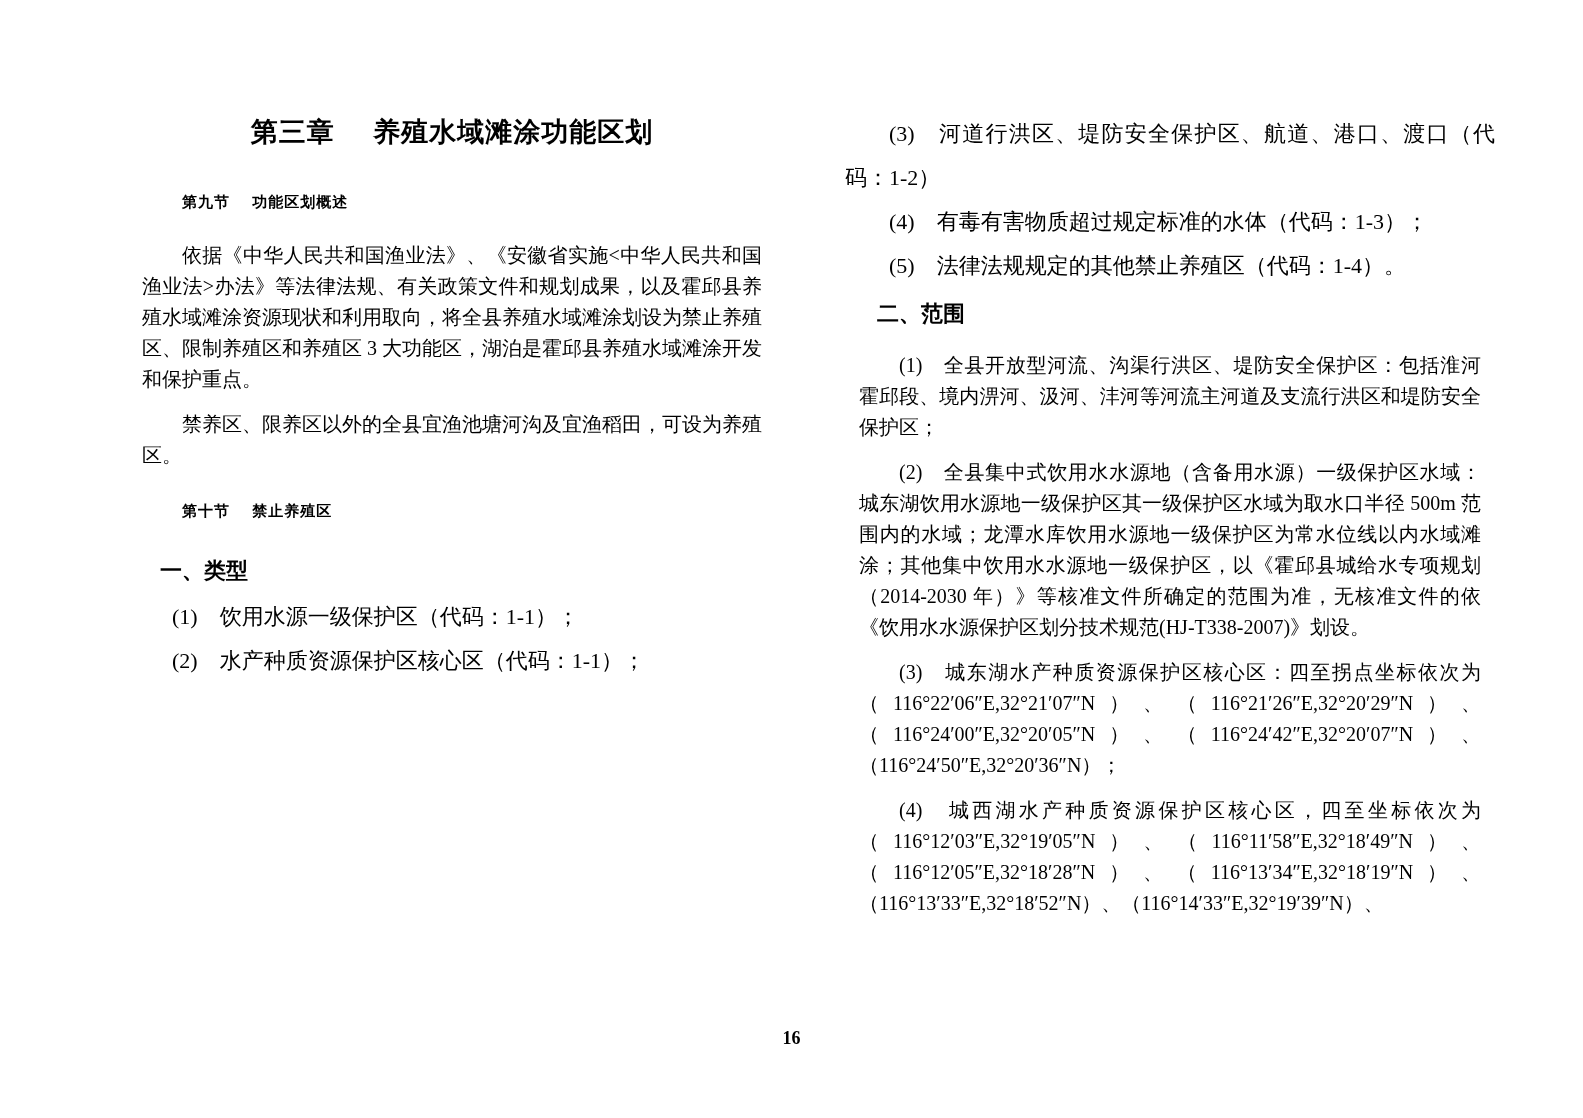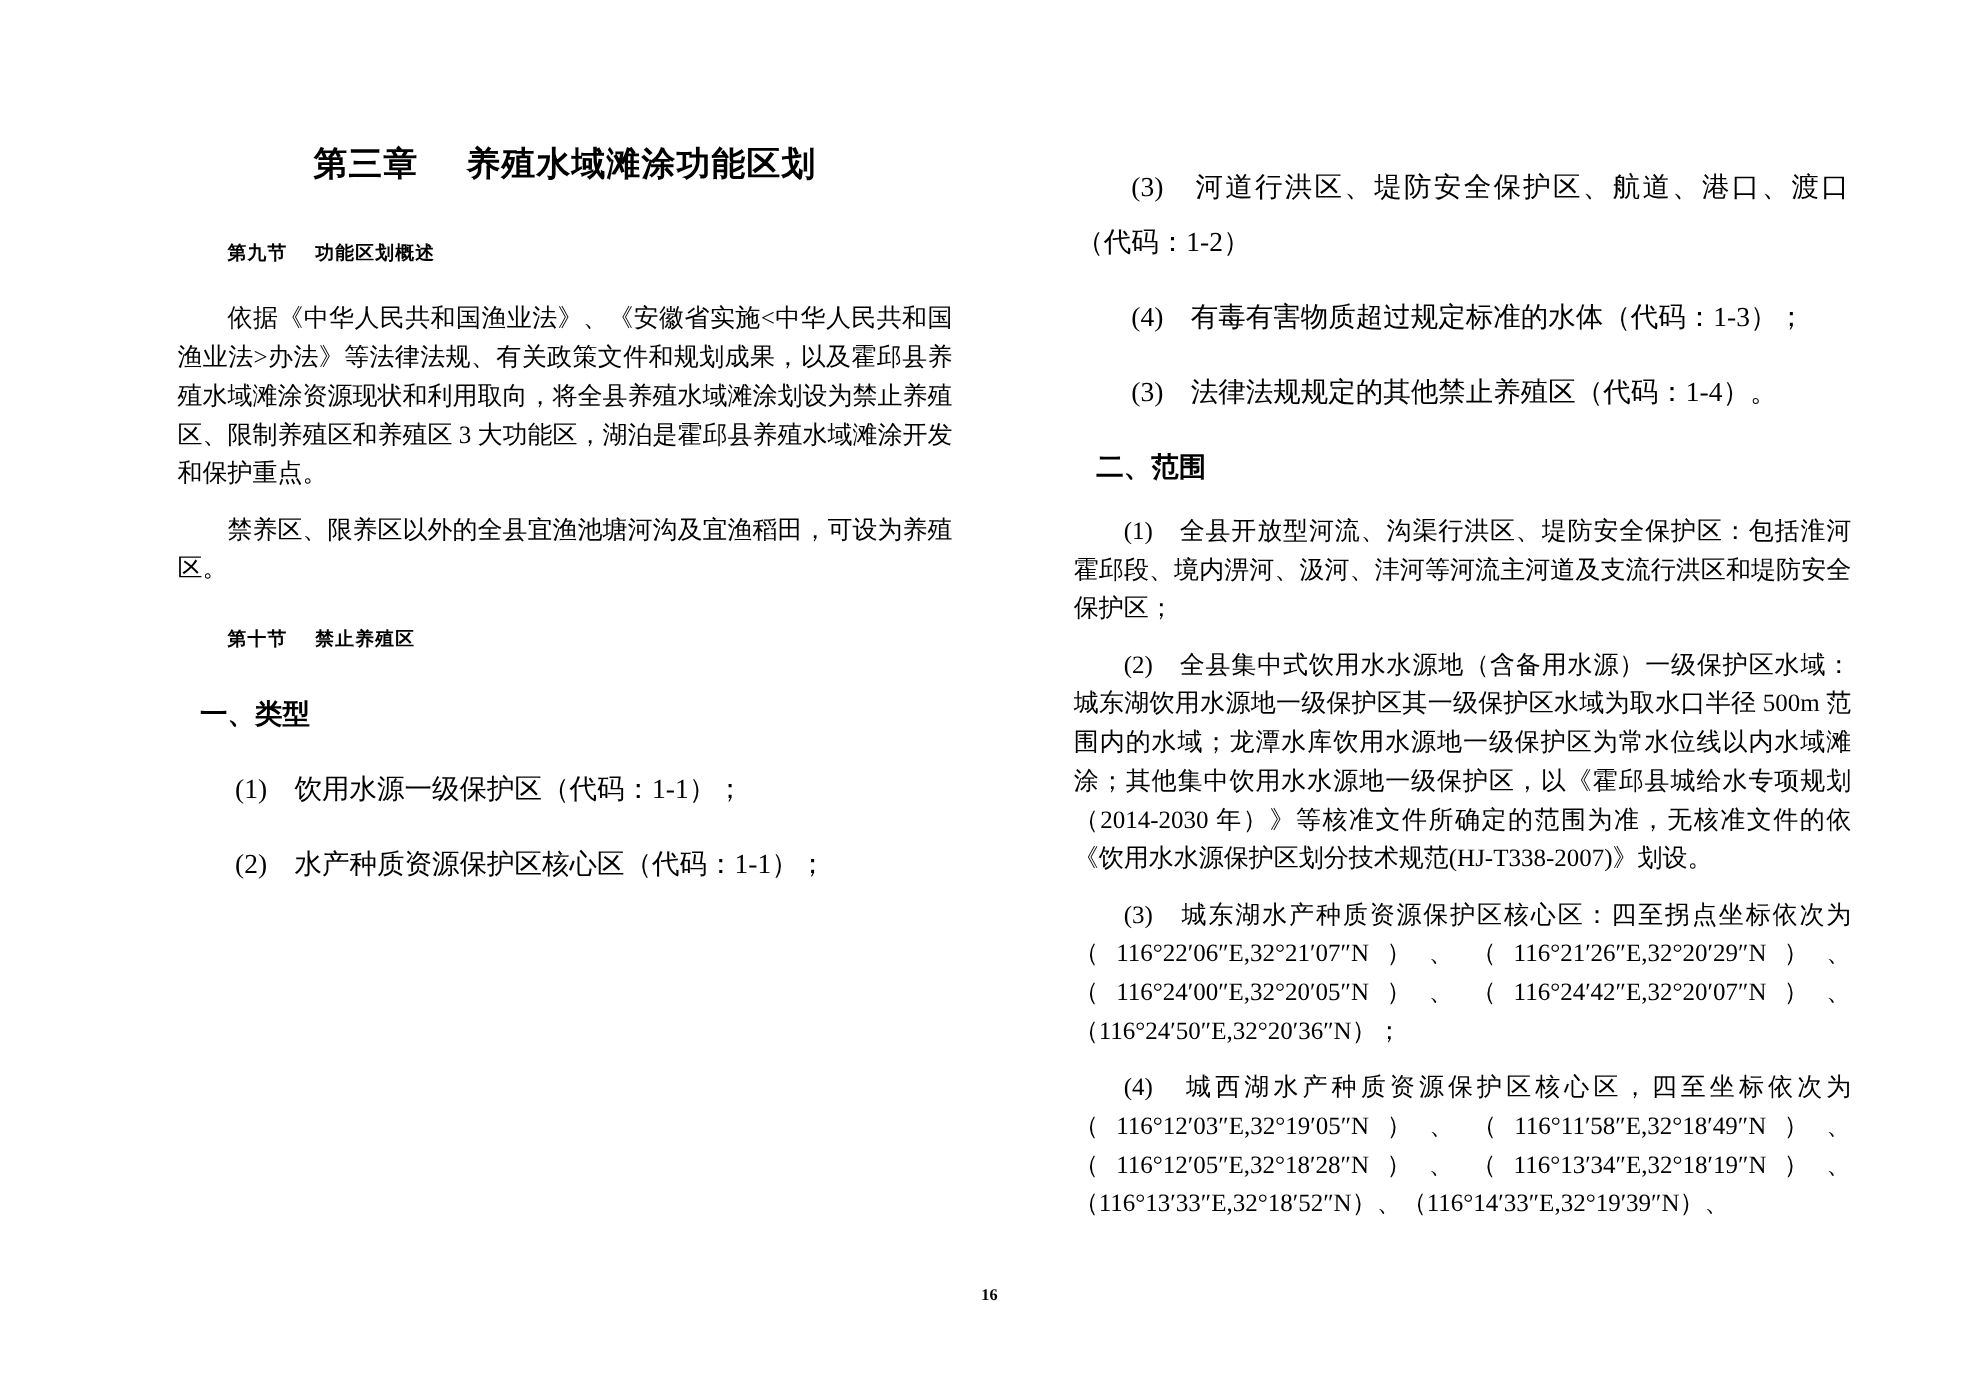--- a/index.html
+++ b/index.html
@@ -57,31 +57,31 @@
     line-height: 31px;
     text-align: justify;
     text-indent: 2em;
     margin: 14px;
   }
   .list-item {
     font-size: 22px;
     line-height: 44px;
     text-align: justify;
     text-indent: 2em;
-    margin: 16px;
+    margin: 0;
   }
   .page-number {
     position: absolute;
     left: 0;
     right: 0;
     top: 1028px;
     text-align: center;
     font-family: "Liberation Serif", "DejaVu Serif", serif;
     font-weight: bold;
-    font-size: 13px;
+    font-size: 18px;
     color: #000000;
   }
 </style>
 </head>
 <body>
 
 <div class="sheet">
 
   <div class="col col-left">
     <h1 class="chapter-title">第三章　 养殖水域滩涂功能区划</h1>
@@ -100,21 +100,21 @@
     <p class="list-item">(1)　饮用水源一级保护区（代码：1-1）；</p>
 
     <p class="list-item">(2)　水产种质资源保护区核心区（代码：1-1）；</p>
   </div>
 
   <div class="col col-right">
     <p class="list-item">(3)　河道行洪区、堤防安全保护区、航道、港口、渡口（代码：1-2）</p>
 
     <p class="list-item">(4)　有毒有害物质超过规定标准的水体（代码：1-3）；</p>
 
-    <p class="list-item">(3)　法律法规规定的其他禁止养殖区（代码：1-4）。</p>
+    <p class="list-item">(5)　法律法规规定的其他禁止养殖区（代码：1-4）。</p>
 
     <h3 class="sub-heading">二、范围</h3>
 
     <p class="body-p">(1)　全县开放型河流、沟渠行洪区、堤防安全保护区：包括淮河霍邱段、境内淠河、汲河、沣河等河流主河道及支流行洪区和堤防安全保护区；</p>
 
     <p class="body-p">(2)　全县集中式饮用水水源地（含备用水源）一级保护区水域：城东湖饮用水源地一级保护区其一级保护区水域为取水口半径 500m 范围内的水域；龙潭水库饮用水源地一级保护区为常水位线以内水域滩涂；其他集中饮用水水源地一级保护区，以《霍邱县城给水专项规划（2014-2030 年）》等核准文件所确定的范围为准，无核准文件的依《饮用水水源保护区划分技术规范(HJ-T338-2007)》划设。</p>
 
     <p class="body-p">(3)　城东湖水产种质资源保护区核心区：四至拐点坐标依次为（116°22′06″E,32°21′07″N）、（116°21′26″E,32°20′29″N）、（116°24′00″E,32°20′05″N）、（116°24′42″E,32°20′07″N）、（116°24′50″E,32°20′36″N）；</p>
 
     <p class="body-p">(4)　城西湖水产种质资源保护区核心区，四至坐标依次为（116°12′03″E,32°19′05″N）、（116°11′58″E,32°18′49″N）、（116°12′05″E,32°18′28″N）、（116°13′34″E,32°18′19″N）、（116°13′33″E,32°18′52″N）、（116°14′33″E,32°19′39″N）、</p>

